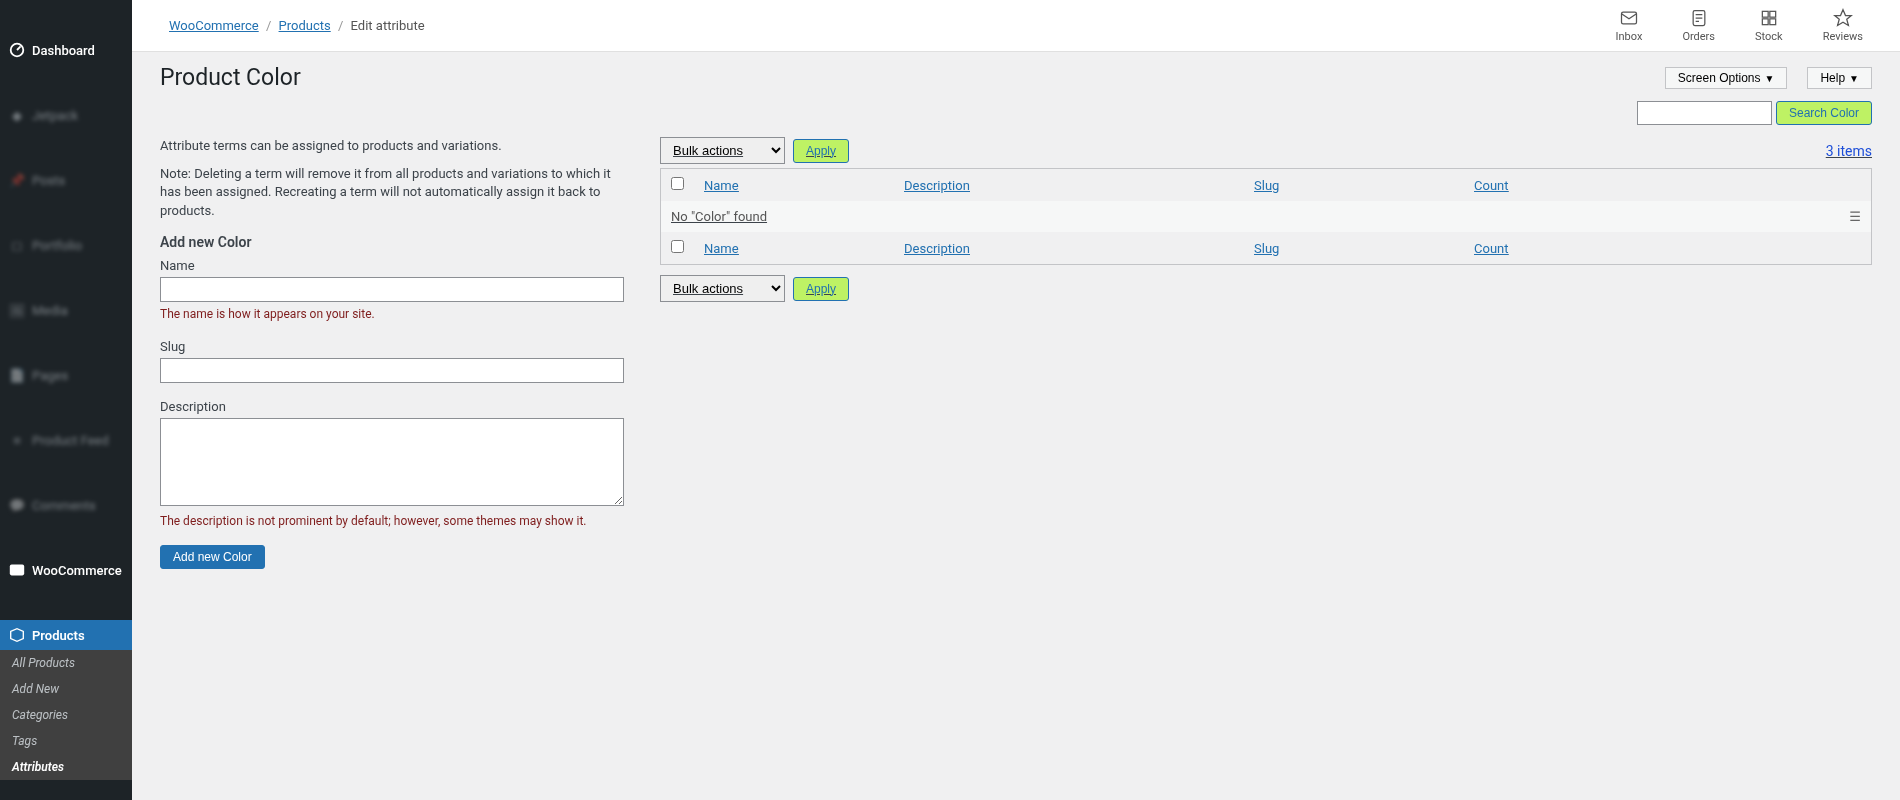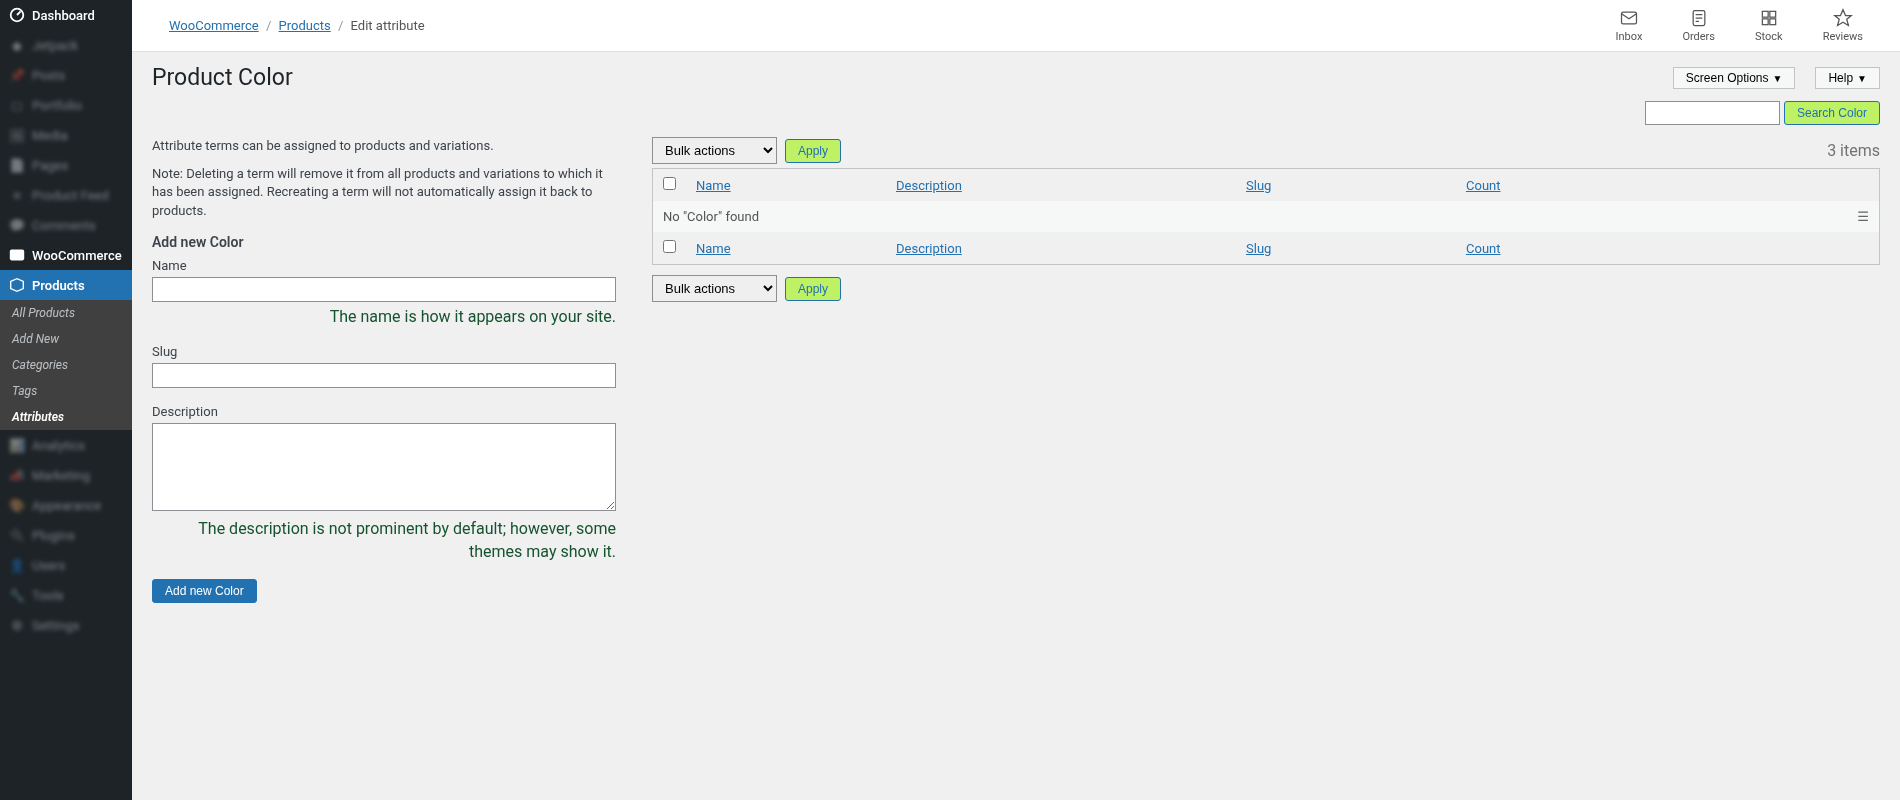--- a/index.html
+++ b/index.html
@@ -1,58 +1,58 @@
 <!DOCTYPE html>
 <html><head>
 <meta charset="utf-8">
 <style>
 * { box-sizing: border-box; margin: 0; padding: 0; }
 body { font-family: -apple-system, BlinkMacSystemFont, "Segoe UI", Roboto, sans-serif; font-size: 13px; color: #3c434a; background: #f0f0f1; }
 .sidebar { position: fixed; left: 0; top: 0; width: 132px; height: 100vh; background: #1d2327; color: #f0f0f1; overflow-y: auto; }
-.sidebar-item { display: flex; align-items: center; padding: 6px 8px; cursor: pointer; font-size: 13px; color: rgba(240,246,252,0.7); }
+.sidebar-item { display: flex; align-items: center; padding: 6px 8px; cursor: pointer; font-size: 13px; color: rgba(240,246,252,0.7); margin-top: 35px; }
 .sidebar-item.blur { filter: blur(2px); opacity: 0.6; }
 .sidebar-item .icon { width: 18px; height: 18px; margin-right: 6px; display: inline-flex; align-items: center; justify-content: center; }
 .sidebar-item.dashboard { color: #fff; font-weight: 500; }
 .sidebar-submenu { background: #404040; font-style: italic; }
 .sidebar-submenu .sub-item { padding: 6px 12px; font-size: 12px; color: rgba(240,246,252,0.7); cursor: pointer; }
 .sidebar-submenu .sub-item.current { color: #fff; font-weight: 600; }
 .sidebar-item.products { background: #2271b1; color: #fff; position: relative; }
 .sidebar-item.products::after { content: ''; position: absolute; right: -6px; top: 50%; transform: translateY(-50%); border: 6px solid transparent; border-right-color: #f0f0f1; }
 .main { margin-left: 132px; padding: 0; }
 .topbar { display: flex; justify-content: space-between; align-items: center; padding: 8px 37px; background: #fff; border-bottom: 1px solid #e0e0e0; }
 .breadcrumb { font-size: 13px; color: #555; }
 .breadcrumb a { color: #2271b1; text-decoration: underline; }
 .breadcrumb .sep { margin: 0 4px; color: #999; }
 .top-icons { display: flex; gap: 40px; }
 .top-icon { display: flex; flex-direction: column; align-items: center; font-size: 11px; color: #555; cursor: pointer; }
 .top-icon svg { width: 20px; height: 20px; fill: none; stroke: #555; stroke-width: 1.5; margin-bottom: 2px; }
-.content { padding: 12px 20px 40px; }
+.content { padding: 12px 28px 40px; }
 .header-row { display: flex; justify-content: space-between; align-items: center; margin-bottom: 10px; }
 h1 { font-size: 23px; font-weight: 400; color: #1d2327; }
 .header-buttons { display: flex; gap: 20px; }
 .screen-btn { background: #f6f7f7; border: 1px solid #c3c4c7; padding: 3px 12px; font-size: 12px; cursor: pointer; border-radius: 0; }
 .screen-btn .caret { margin-left: 4px; font-size: 10px; }
 .search-row { display: flex; justify-content: flex-end; margin-bottom: 12px; gap: 4px; }
 .search-input { width: 135px; height: 24px; border: 1px solid #8c8f94; padding: 2px 6px; }
 .btn { border: 1px solid #2271b1; background: #bef264; color: #2271b1; padding: 4px 12px; font-size: 12px; cursor: pointer; border-radius: 3px; }
 .btn.primary { background: #2271b1; color: #fff; }
 .cols { display: flex; gap: 36px; }
 .col-left { width: 464px; }
-.col-right { flex: 1; }
+.col-right { flex: 1; text-decoration: underline; }
 .intro p { font-size: 13px; margin-bottom: 10px; line-height: 1.4; }
 h2 { font-size: 14px; font-weight: 600; margin: 14px 0 8px; }
 .field { margin-bottom: 16px; }
 .field label { display: block; font-size: 13px; margin-bottom: 4px; }
 .field input[type="text"], .field textarea { width: 100%; border: 1px solid #8c8f94; padding: 4px 6px; font-size: 13px; }
 .field textarea { height: 88px; resize: vertical; }
-.field .help { font-size: 16px; color: #14532d; margin-top: 4px; line-height: 1.4; text-align: right; }
+.field .help { font-size: 12px; color: #7f1d1d; margin-top: 4px; line-height: 1.4; }
 .actions-row { display: flex; justify-content: space-between; align-items: center; margin-bottom: 4px; }
 .bulk { display: flex; gap: 8px; align-items: center; }
 .bulk select { border: 1px solid #8c8f94; padding: 4px 24px 4px 8px; font-size: 13px; }
-.items-count { font-size: 16px; color: #737373; }
+.items-count { font-size: 14px; color: #1d4ed8; }
 table.listing { width: 100%; border-collapse: collapse; border: 1px solid #c3c4c7; margin-bottom: 10px; }
 table.listing th, table.listing td { padding: 8px 10px; text-align: left; font-size: 13px; }
 table.listing thead th, table.listing tfoot th { font-weight: 400; }
 table.listing thead a, table.listing tfoot a { color: #2271b1; }
 table.listing .cb { width: 30px; }
 table.listing tbody td { background: #f6f7f7; color: #555; }
 .config-icon { float: right; cursor: pointer; color: #666; }
 </style>
 </head>
 <body>

